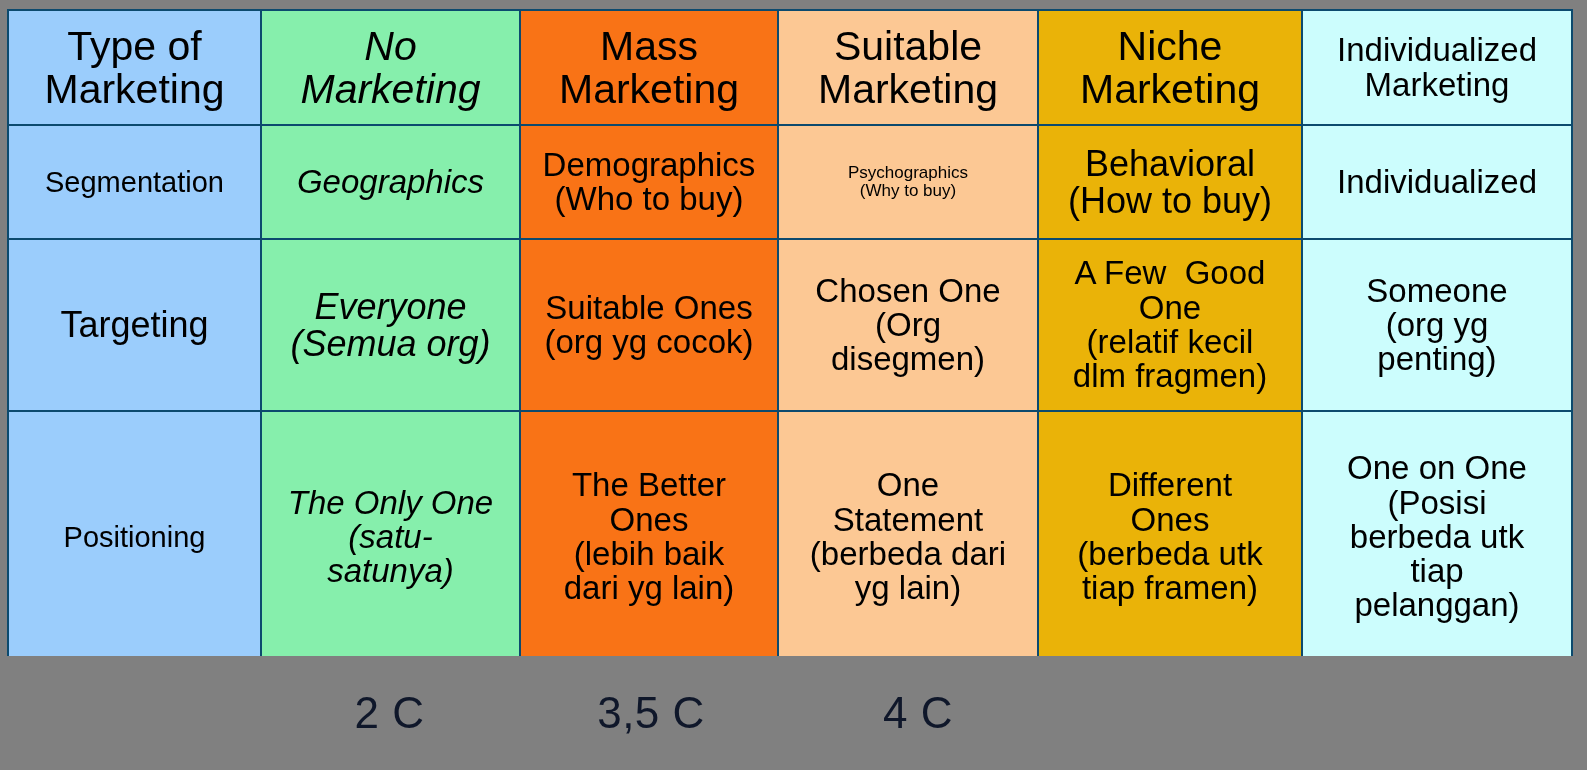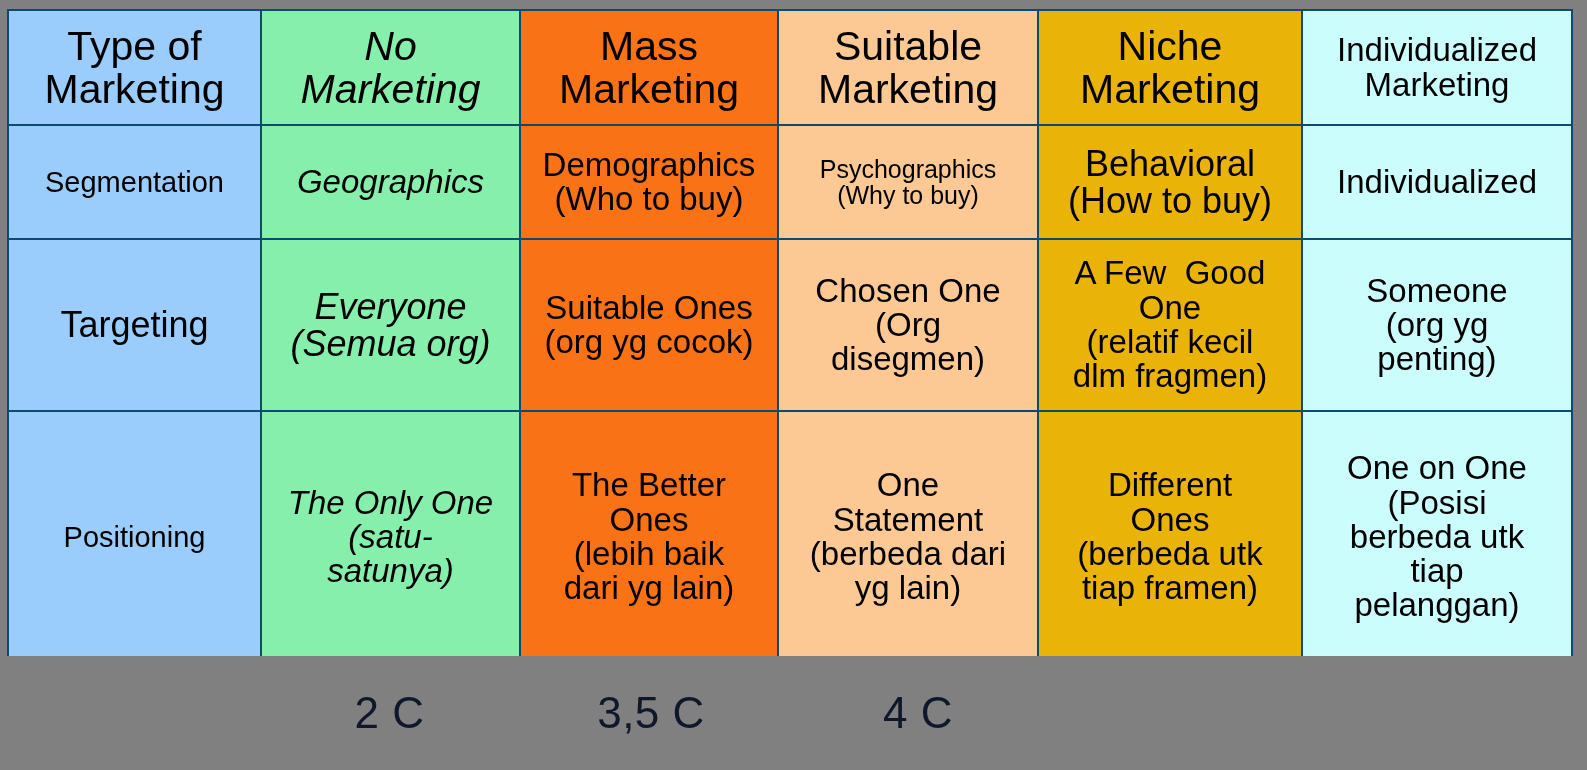--- a/index.html
+++ b/index.html
@@ -63,21 +63,21 @@
   .col-mass   { background: #f97316; }
   .col-seg    { background: #fcc894; }
   .col-niche  { background: #eab308; }
   .col-indiv  { background: #ccfdfd; }
 
   
   .t-xl  { font-size: 41px; }
   .t-lg  { font-size: 36px; }
   .t-md  { font-size: 33px; }
   .t-sm  { font-size: 29px; }
-  .t-xs  { font-size: 25px; margin-left: 44px; }
+  .t-xs  { font-size: 17px; margin-left: 44px; }
 
   .cell-line { display: block; white-space: pre; }
 
   
   .footer-strip {
     position: absolute;
     left: 0;
     top: 656px;
     width: 1587px;
     height: 114px;

